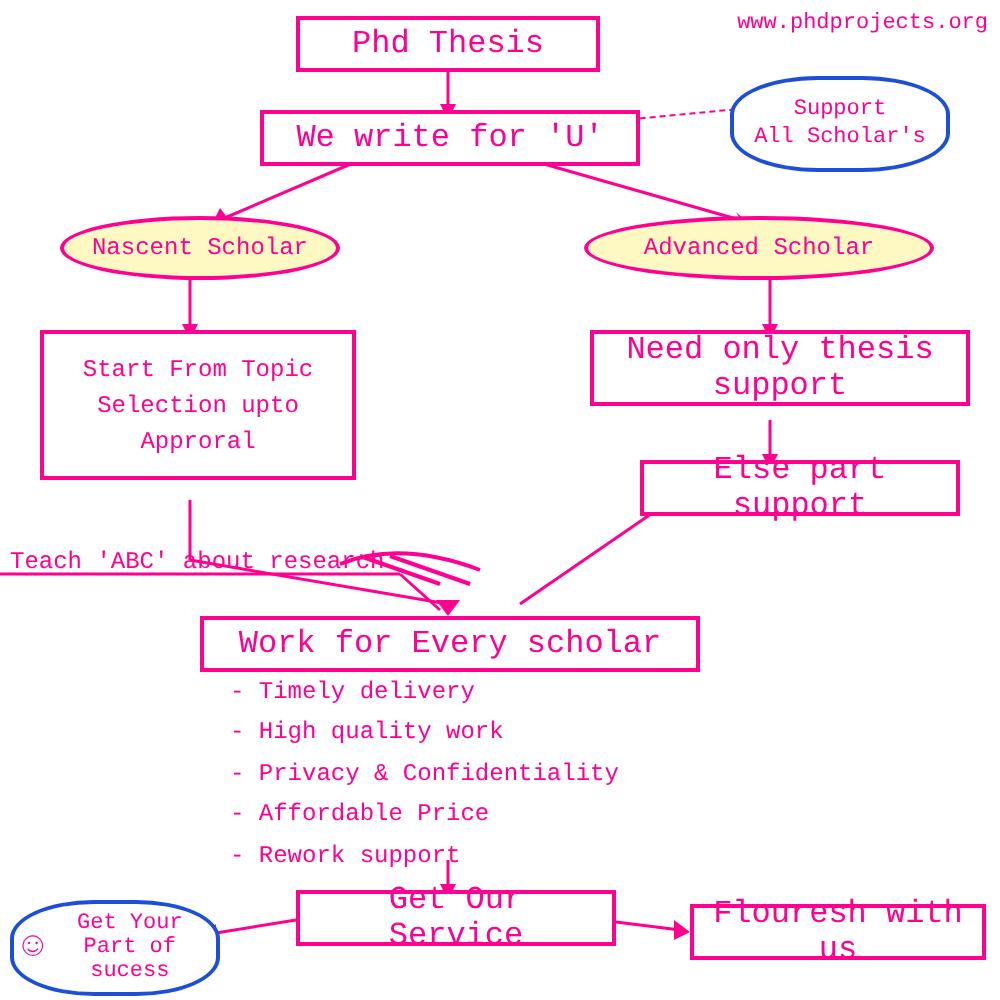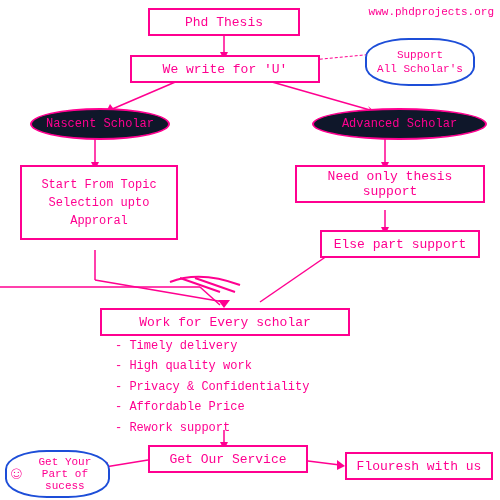--- a/index.html
+++ b/index.html
@@ -32,30 +32,30 @@
     
     .box {
       position: absolute;
       border: 2px solid #ff0090;
       background: #fff;
       text-align: center;
       display: flex;
       align-items: center;
       justify-content: center;
       padding: 4px 8px;
-      font-size: 13px;
+      font-size: 16px;
       color: #ff0090;
     }
 
     
     .ellipse {
       position: absolute;
       border: 2px solid #ff0090;
       border-radius: 50%;
-      background: #0f172a;
+      background: #fef9c3;
       display: flex;
       align-items: center;
       justify-content: center;
       text-align: center;
       font-size: 12px;
       color: #ff0090;
     }
 
     
     .cloud {
@@ -168,36 +168,39 @@
   </div>
 
   <div class="cloud" style="left:365px; top:38px; width:110px; height:48px; font-size:11px; line-height:1.3;">
     <span>Support<br>All Scholar's</span>
   </div>
 
   <div class="ellipse" style="left:30px; top:108px; width:140px; height:32px;">
     <span>Nascent Scholar</span>
   </div>
 
-  <div class="ellipse" style="left:312px; top:108px; width:175px; height:32px;">
+  <div class="ellipse" style="left:292px; top:108px; width:175px; height:32px;">
     <span>Advanced Scholar</span>
   </div>
 
   <div class="box" style="left:20px; top:165px; width:158px; height:75px; text-align:center; font-size:12px; line-height:1.5;">
     <span>Start From Topic<br>Selection upto<br>Approral</span>
   </div>
 
   <div class="box" style="left:295px; top:165px; width:190px; height:38px;">
     <span>Need only thesis support</span>
   </div>
 
   <div class="box" style="left:320px; top:230px; width:160px; height:28px;">
     <span>Else part support</span>
   </div>
 
+  <div class="label" style="left:5px; top:274px;">
+    <span>Teach 'ABC' about research</span>
+  </div>
 
   <div class="box" style="left:100px; top:308px; width:250px; height:28px;">
     <span>Work for Every scholar</span>
   </div>
 
   <div class="list-container" style="left:115px; top:336px;">
     <div>- <span>Timely delivery</span></div>
     <div>- <span>High quality work</span></div>
     <div>- <span>Privacy &amp; Confidentiality</span></div>
     <div>- <span>Affordable Price</span></div>

